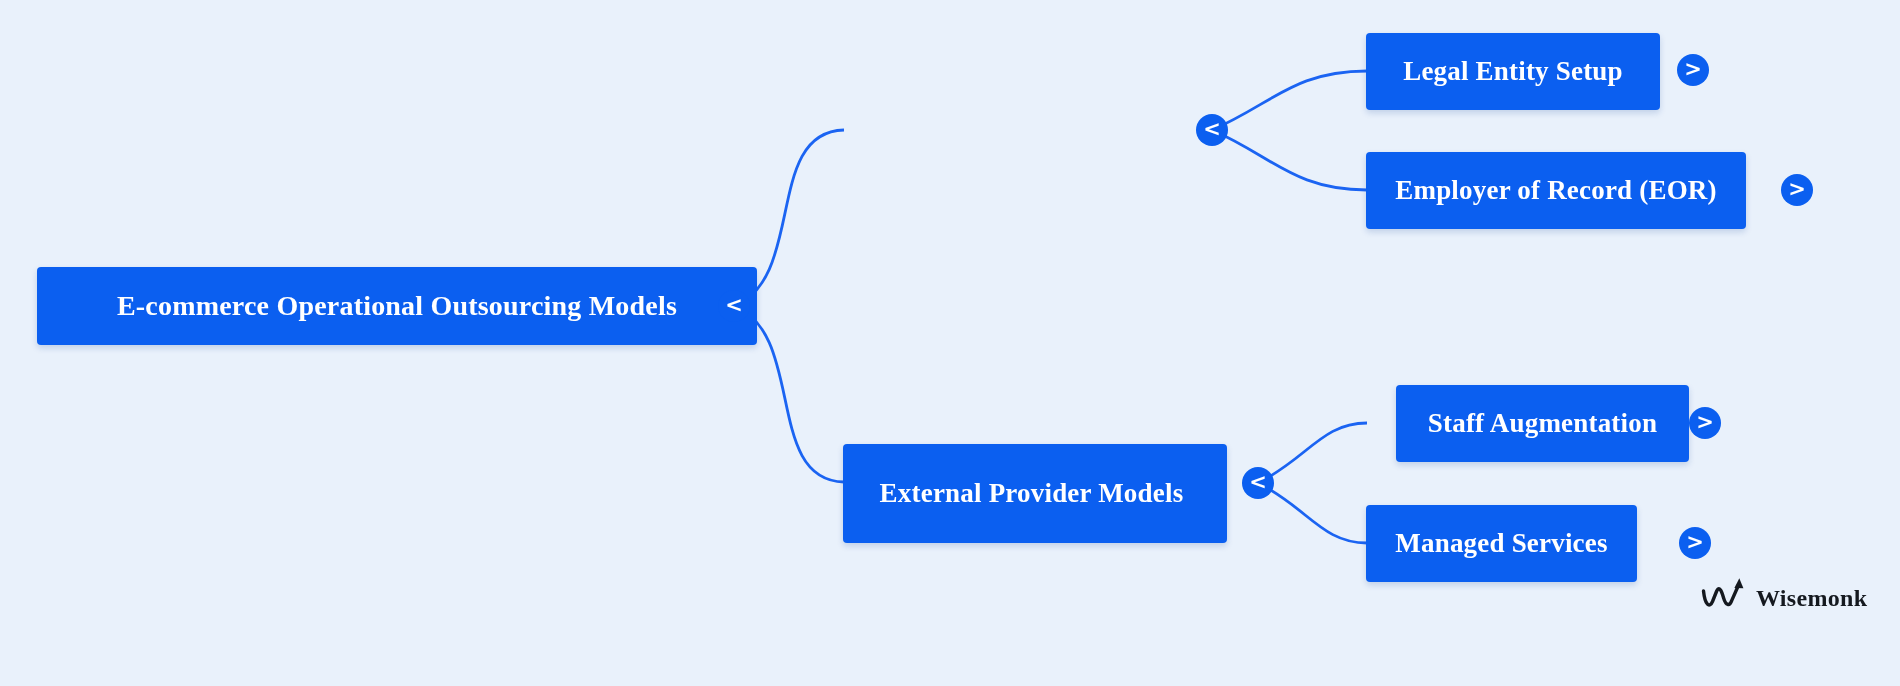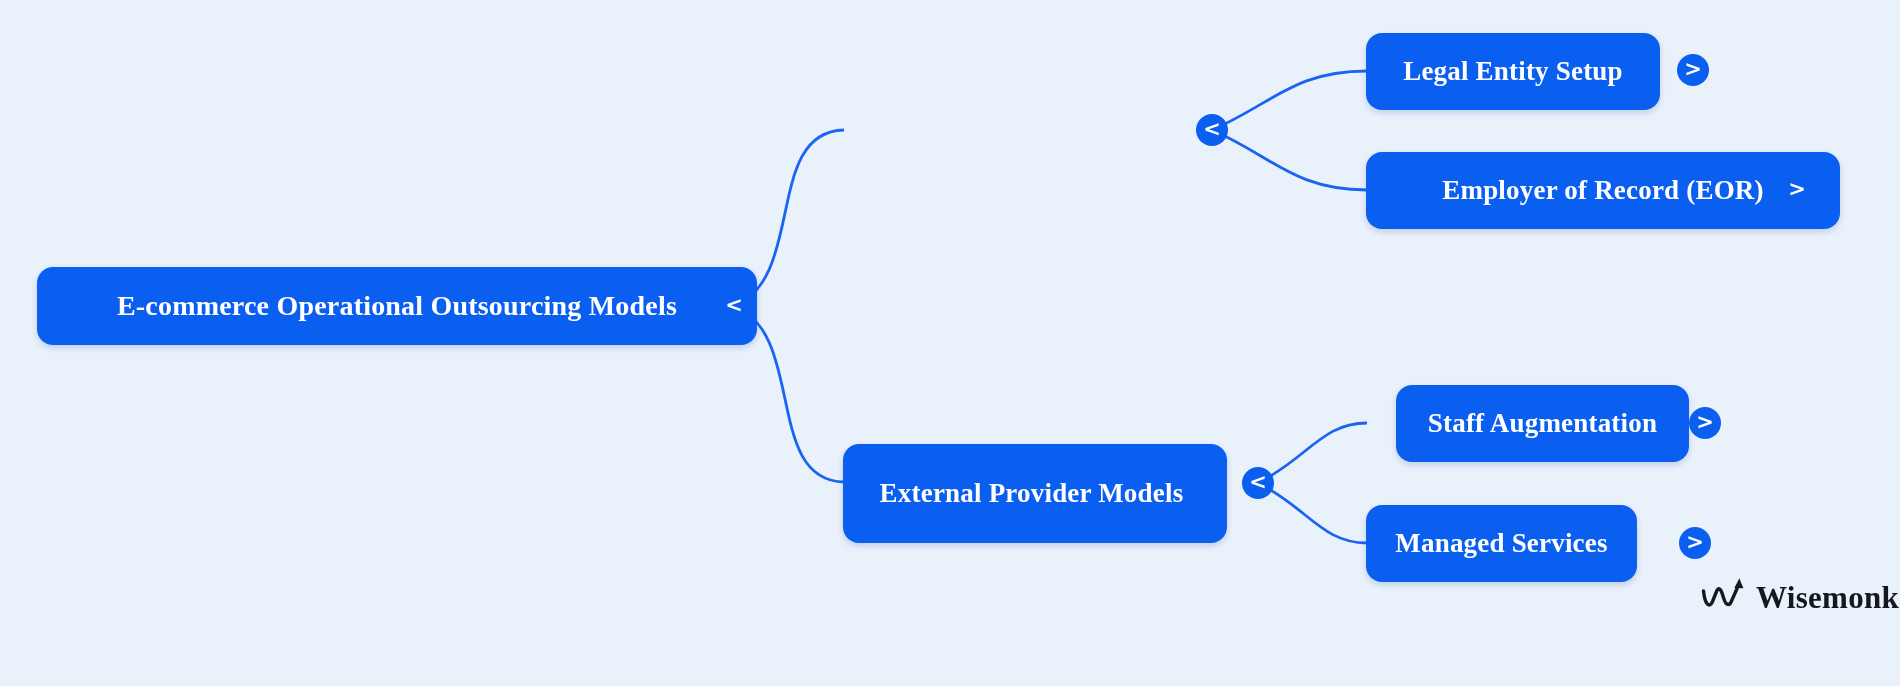--- a/index.html
+++ b/index.html
@@ -16,37 +16,37 @@
   .canvas{
     position:relative;width:1900px;height:686px;overflow:hidden;
     background:var(--canvas-bg);
   }
   svg.connectors{position:absolute;left:0;top:0;width:1900px;height:686px;}
   svg.connectors path{fill:none;stroke:var(--connector);stroke-width:2.8px;}
   .node{
     position:absolute;
     background:var(--node-fill);
     color:var(--node-text);
-    border-radius:16px;
+    border-radius:4px;
     display:flex;align-items:center;justify-content:center;
     font-family:"Liberation Serif",serif;
     font-weight:700;
     font-size:27px;
     letter-spacing:.2px;
     box-shadow:0 3px 6px rgba(10,60,150,.18);
     cursor:pointer;
     white-space:nowrap;
     box-sizing:border-box;
     padding:0 18px;
   }
   .node-root    {left:37px;  top:267px; width:720px; height:78px; font-size:28px;}
   .node-internal{left:843px; top:92px;  width:334px; height:76px;}
   .node-external{left:843px; top:444px; width:384px; height:99px;padding-left:11px;}
   .node-legal   {left:1366px;top:33px;  width:294px; height:77px;}
-  .node-eor     {left:1366px;top:152px; width:474px; height:77px;}
+  .node-eor     {left:1366px;top:152px; width:380px; height:77px;}
   .node-staff   {left:1396px;top:385px; width:293px; height:77px;}
   .node-managed {left:1366px;top:505px; width:271px; height:77px;}
   .toggle{
     position:absolute;width:32px;height:32px;border-radius:50%;
     background:var(--toggle-fill);color:var(--toggle-glyph);
     border:none;display:flex;align-items:center;justify-content:center;
     font-family:"DejaVu Sans",sans-serif;font-weight:700;font-size:21px;
     line-height:1;cursor:pointer;padding:0 0 2px 0;
   }
   .toggle-root    {left:718px; top:290px;}
@@ -56,21 +56,21 @@
   .toggle-eor     {left:1781px;top:174px;}
   .toggle-staff   {left:1689px;top:407px;}
   .toggle-managed {left:1679px;top:527px;}
   .brand{
     position:absolute;left:1700px;top:577px;
     display:flex;align-items:center;gap:9px;
     color:var(--brand-color);
   }
   .brand-name{
     font-family:"Liberation Serif",serif;
-    font-weight:700;font-size:31px;letter-spacing:.3px;
+    font-weight:700;font-size:24px;letter-spacing:.3px;
   }
   .brand-mark{display:block;}
   .brand-mark path{stroke:var(--brand-color);stroke-width:3.4;fill:none;stroke-linecap:round;stroke-linejoin:round;}
   .brand-mark polygon{fill:var(--brand-color);}
 </style>
 </head>
 <body>
 
 <div class="canvas">
 

